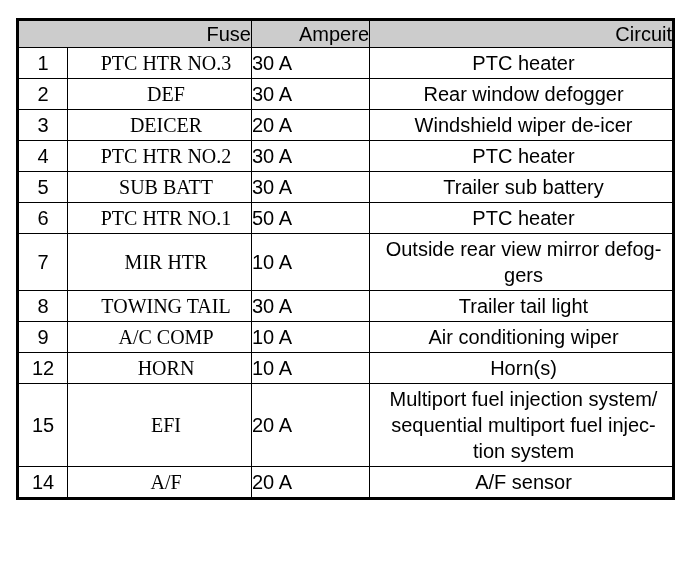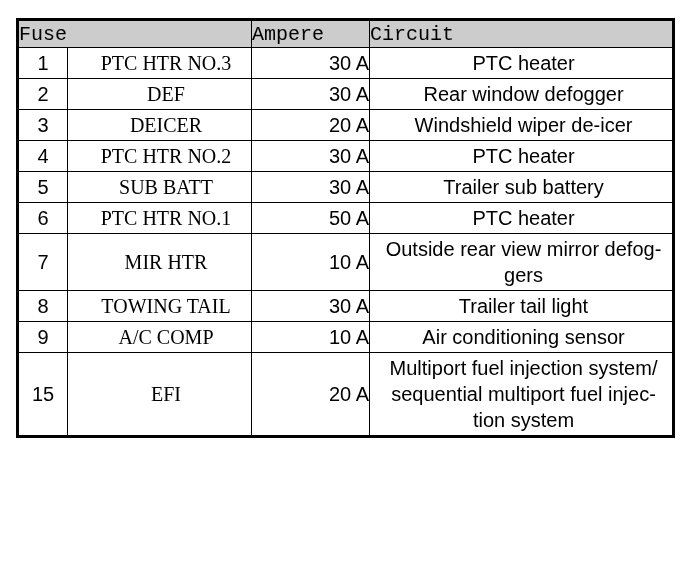--- a/index.html
+++ b/index.html
@@ -31,30 +31,29 @@
     border: 1.5px solid var(--border, #000000);
     vertical-align: middle;
     font-weight: normal;
     padding: 0;
     overflow: hidden;
   }
   .fuse-table thead tr { height: 28px; }
   .fuse-table tbody tr { height: 31px; }
   .fuse-table th {
     background: var(--header-bg, #cccccc);
-    text-align: left;
-    font-family: Liberation Mono, monospace;
+    text-align: right;
   }
   .col-no      { width: 50px; }
   .col-fuse    { width: 184px; }
   .col-ampere  { width: 118px; }
   .col-circuit { width: 304px; }
   td.no  { text-align: center; }
   td.fuse { text-align: center; padding-left: 13px; font-family: Liberation Serif, serif; }
-  td.amp { text-align: right; }
+  td.amp { text-align: left; }
   td.circuit {
     text-align: center;
     padding: 2px 4px 2px 9px;
     white-space: pre-line;
     line-height: 26px;
   }
 </style>
 </head>
 <body>
 
@@ -120,25 +119,37 @@
       <tr>
         <td class="no">8</td>
         <td class="fuse">TOWING TAIL</td>
         <td class="amp">30 A</td>
         <td class="circuit">Trailer tail light</td>
       </tr>
       <tr>
         <td class="no">9</td>
         <td class="fuse">A/C COMP</td>
         <td class="amp">10 A</td>
-        <td class="circuit">Air conditioning sensor</td>
+        <td class="circuit">Air conditioning wiper</td>
+      </tr>
+      <tr>
+        <td class="no">12</td>
+        <td class="fuse">HORN</td>
+        <td class="amp">10 A</td>
+        <td class="circuit">Horn(s)</td>
       </tr>
       <tr>
         <td class="no">15</td>
         <td class="fuse">EFI</td>
         <td class="amp">20 A</td>
         <td class="circuit">Multiport fuel injection system/
 sequential multiport fuel injec-
 tion system</td>
       </tr>
+      <tr>
+        <td class="no">14</td>
+        <td class="fuse">A/F</td>
+        <td class="amp">20 A</td>
+        <td class="circuit">A/F sensor</td>
+      </tr>
     </tbody>
   </table>
 </div>
 
 </body></html>

